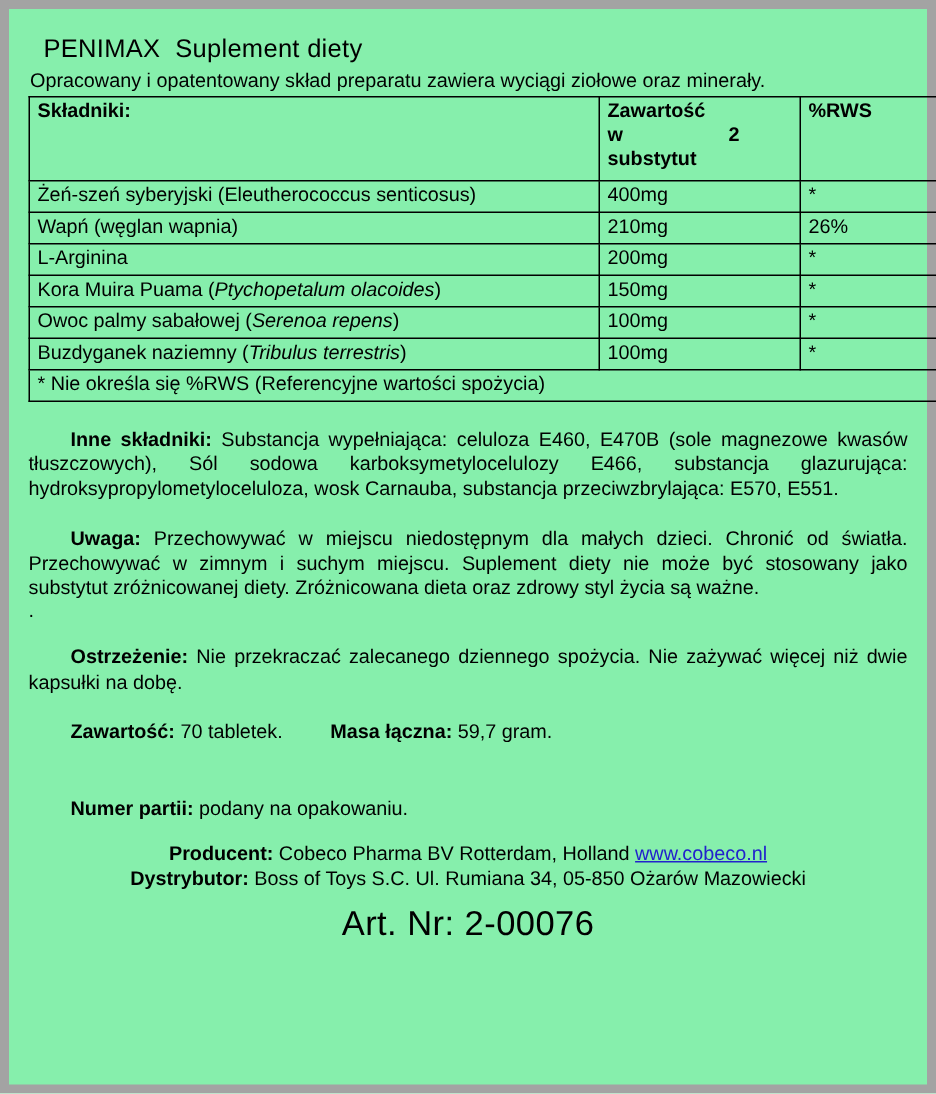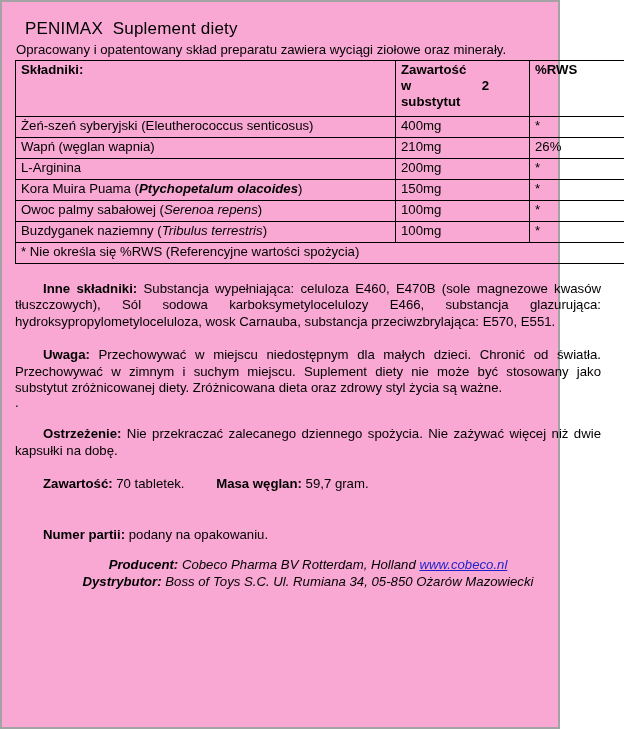--- a/index.html
+++ b/index.html
@@ -9,25 +9,25 @@
   }
   body {
     width: 624px;
     height: 729px;
     font-family: "Liberation Sans", sans-serif;
     color: #000000;
     overflow: hidden;
   }
   #page {
     position: relative;
-    width: 560px;
+    width: 624px;
     height: 729px;
     box-sizing: border-box;
-    border: 2px solid #a3a3a3;
-    background: #f9a8d4;
+    border: 6px solid #a3a3a3;
+    background: #86efac;
   }
   #page-inner {
     position: absolute;
     left: 13px;
     top: 16px;
     width: 586px;
   }
 
   
   .doc-title {
@@ -104,21 +104,20 @@
     line-height: 13px;
     margin: 0;
   }
 
   
   .footer-line {
     font-size: 13.2px;
     line-height: 17px;
     text-align: center;
     margin: 0;
-    font-style: italic;
   }
   .footer-line b { font-weight: bold; }
   a.weblink {
     color: #2222cc;
     text-decoration: underline;
   }
   .artnr {
     text-align: center;
     font-size: 23px;
     line-height: 29px;
@@ -161,21 +160,21 @@
           <td class="cell-name"><span>Wapń (węglan wapnia)</span><i style="font-style: normal;"></i><span></span></td>
           <td>210mg</td>
           <td>26%</td>
         </tr>
         <tr>
           <td class="cell-name"><span>L-Arginina</span><i style="font-style: normal;"></i><span></span></td>
           <td>200mg</td>
           <td>*</td>
         </tr>
         <tr>
-          <td class="cell-name"><span>Kora Muira Puama (</span><i style="font-style: italic; font-weight: bold;">Ptychopetalum olacoides</i><span>)</span></td>
+          <td class="cell-name"><span>Kora Muira Puama (</span><i style="font-style: italic;">Ptychopetalum olacoides</i><span>)</span></td>
           <td>150mg</td>
           <td>*</td>
         </tr>
         <tr>
           <td class="cell-name"><span>Owoc palmy sabałowej (</span><i style="font-style: italic;">Serenoa repens</i><span>)</span></td>
           <td>100mg</td>
           <td>*</td>
         </tr>
         <tr>
           <td class="cell-name"><span>Buzdyganek naziemny (</span><i style="font-style: italic;">Tribulus terrestris</i><span>)</span></td>
@@ -197,29 +196,30 @@
     <p class="para"><b>Uwaga:</b><span> Przechowywać w miejscu niedostępnym dla małych dzieci. Chronić od światła. Przechowywać w zimnym i suchym miejscu. Suplement diety nie może być stosowany jako substytut zróżnicowanej diety. Zróżnicowana dieta oraz zdrowy styl życia są ważne.</span></p>
     <p class="dot-line">.</p>
 
 
     <div class="gap-lg"></div>
 
     <p class="para"><b>Ostrzeżenie:</b><span> Nie przekraczać zalecanego dziennego spożycia. Nie zażywać więcej niż dwie kapsułki na dobę.</span></p>
 
     <div class="gap-lg"></div>
 
-    <p class="para left"><b>Zawartość:</b><span> 70 tabletek. </span><b>Masa węglan:</b><span> 59,7 gram.</span></p>
+    <p class="para left"><b>Zawartość:</b><span> 70 tabletek. </span><b>Masa łączna:</b><span> 59,7 gram.</span></p>
 
     <div class="gap-lg"></div>
 
 
     <div class="gap-lg"></div>
 
     <p class="para left"><b>Numer partii:</b><span> podany na opakowaniu.</span></p>
 
     <div class="gap-md"></div>
 
     <p class="footer-line"><b>Producent:</b><span> Cobeco Pharma BV Rotterdam, Holland  </span><a class="weblink" href="#">www.cobeco.nl</a></p>
     <p class="footer-line"><b>Dystrybutor:</b><span> Boss of Toys S.C. Ul. Rumiana 34, 05-850 Ożarów Mazowiecki</span></p>
 
+    <p class="artnr">Art. Nr: 2-00076</p>
 
   </div>
 </div>
 
 </body></html>

